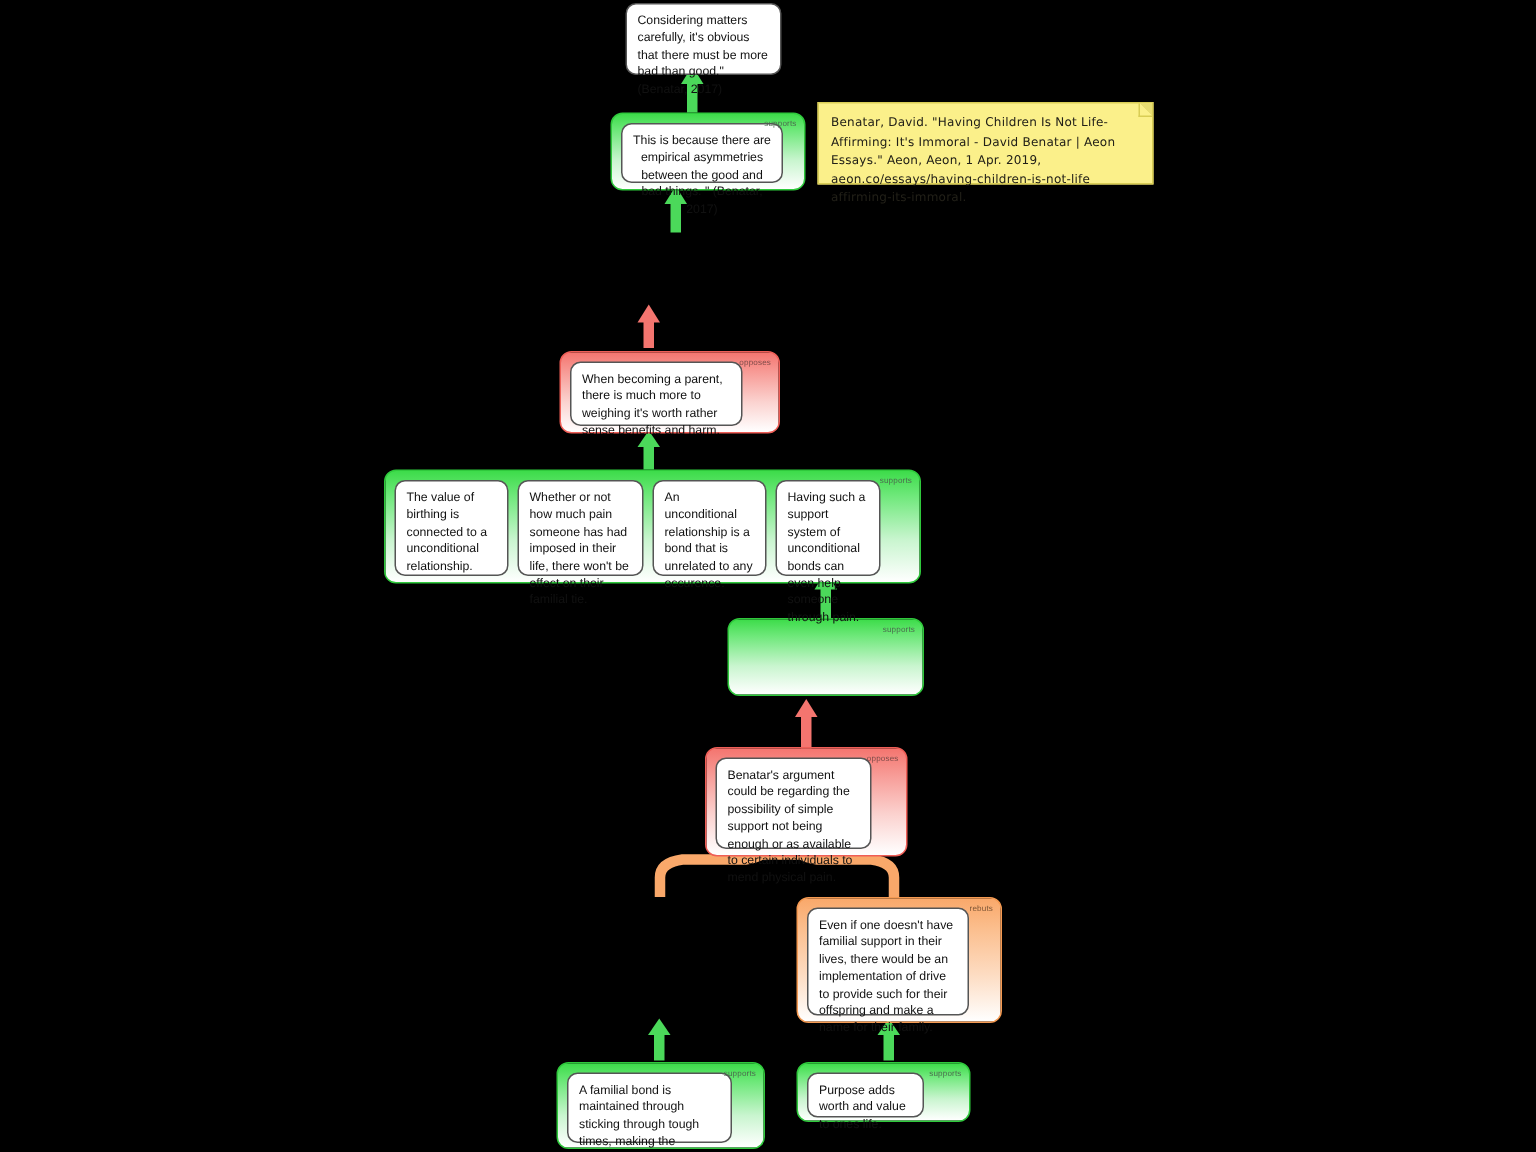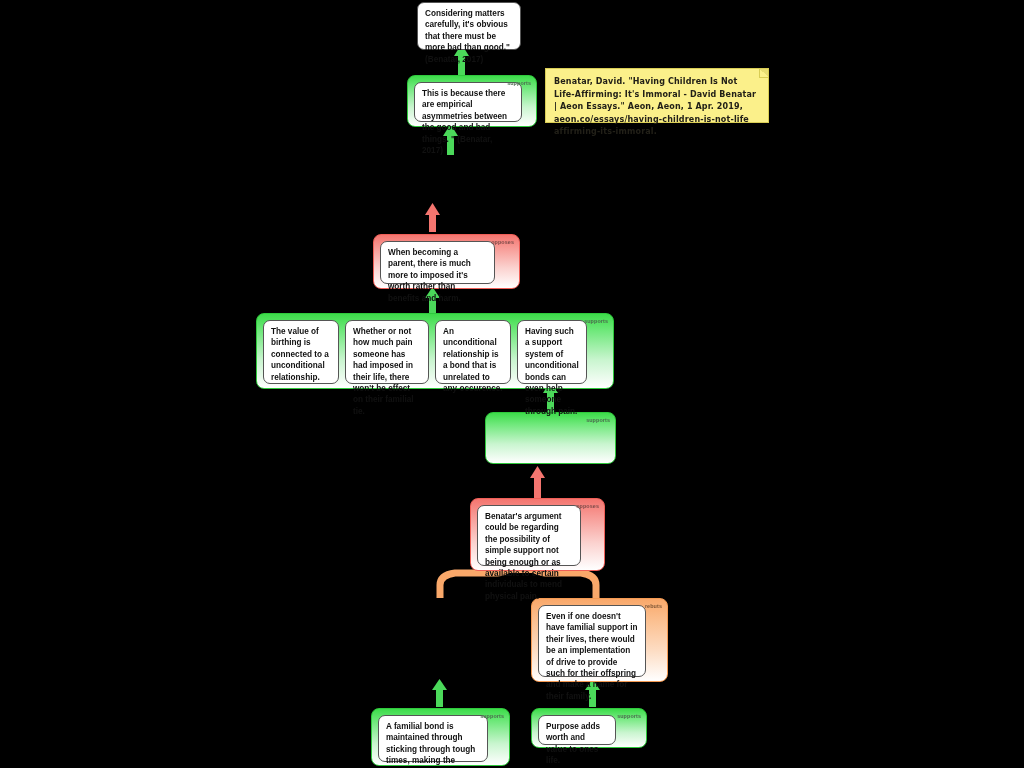--- a/index.html
+++ b/index.html
@@ -13,21 +13,20 @@
   body {
     font-family: "Liberation Sans", sans-serif;
     position: relative;
   }
 
   #canvas {
     position: absolute;
     left: 0; top: 0;
     width: 1024px;
     height: 664px;
-    font-weight: bold;
   }
 
   
   #connectors {
     position: absolute;
     left: 0; top: 0;
     width: 1024px;
     height: 768px;
     pointer-events: none;
   }
@@ -181,36 +180,36 @@
     <g>
       <rect x="589" y="687" width="7" height="20" fill="#4bd95a"></rect>
       <polygon points="585,690 600,690 592.5,679" fill="#4bd95a"></polygon>
     </g>
   </svg>
 
   <div class="plaincard" style="left:417px; top:2px; width:104px; height:48px;">
     <span>Considering matters carefully, it's obvious that there must be more bad than good."(Benatar, 2017)</span>
   </div>
 
-  <div class="band supports" style="left:407px; top:75px; width:130px; height:52px;">
+  <div class="band supports" style="left:407px; top:75px; width:130px; height:52px;text-align:center;">
     <div class="card" style="width:108px; height:40px;">
       <span>This is because there are empirical asymmetries between the good and bad things. " (Benatar, 2017)</span>
     </div>
     <span class="band-label">supports</span>
   </div>
 
   <div class="sticky" style="left:545px; top:68px; width:224px; height:55px;">
     <span class="fold"></span>
     <span>Benatar, David. "Having Children Is Not Life-Affirming: It's Immoral - David Benatar | Aeon Essays." Aeon, Aeon, 1 Apr. 2019, aeon.co/essays/having-children-is-not-life affirming-its-immoral.</span>
   </div>
 
 
   <div class="band opposes" style="left:373px; top:234px; width:147px; height:55px;">
     <div class="card" style="width:115px; height:43px;">
-      <span>When becoming a parent, there is much more to imposed it's worth rather than benefits and harm.</span>
+      <span>When becoming a parent, there is much more to weighing it's worth rather sense benefits and harm.</span>
     </div>
     <span class="band-label">opposes</span>
   </div>
 
   <div class="band supports" style="left:256px; top:313px; width:358px; height:76px;">
     <div class="cardgroup">
       <div class="card" style="width:76px; height:64px;">
         <span>The value of birthing is connected to a unconditional relationship.</span>
       </div>
       <div class="card" style="width:84px; height:64px;">

